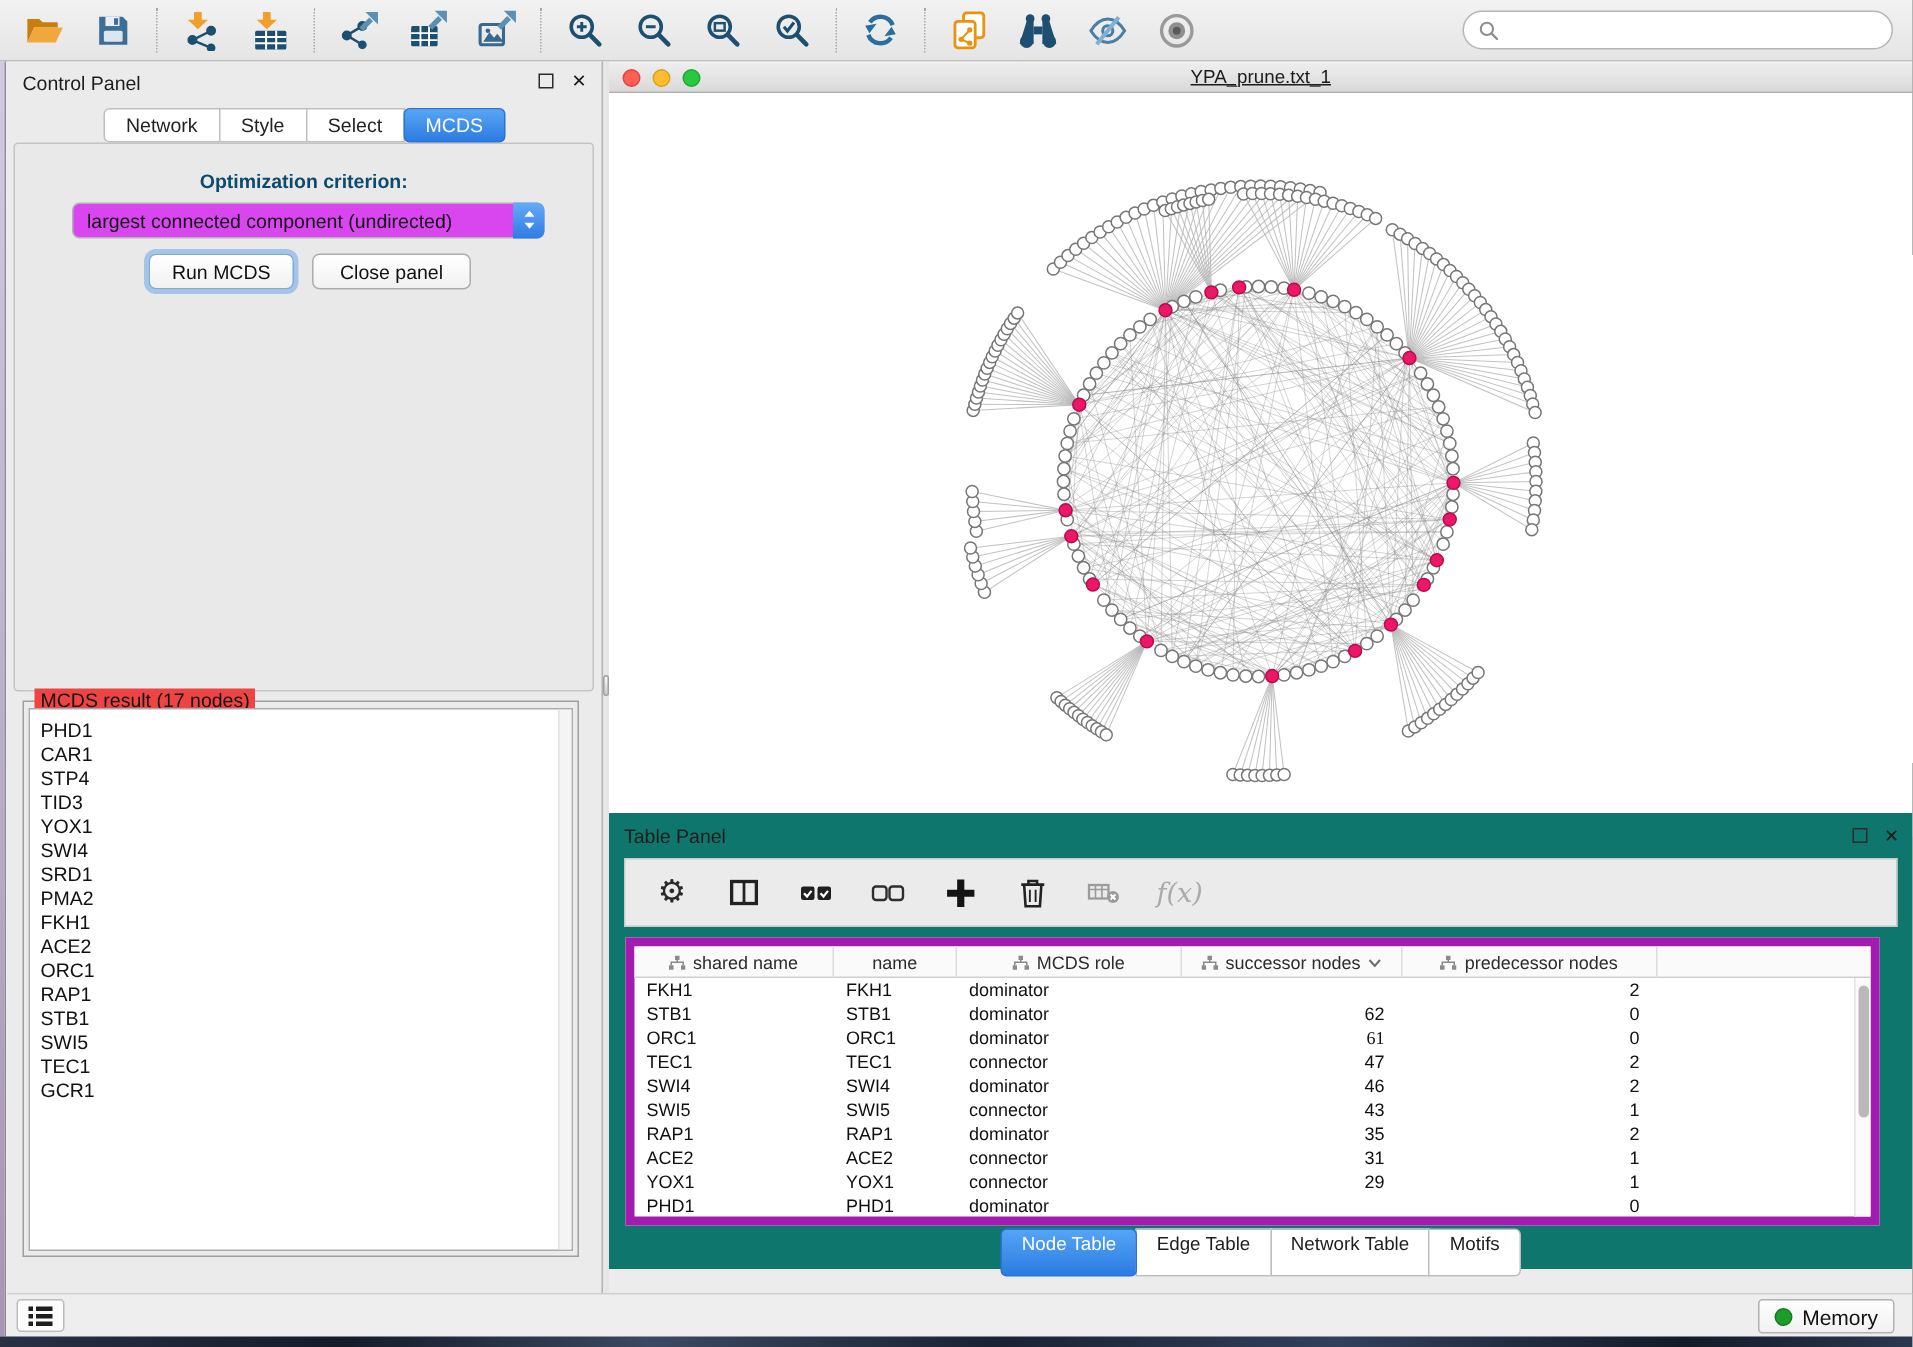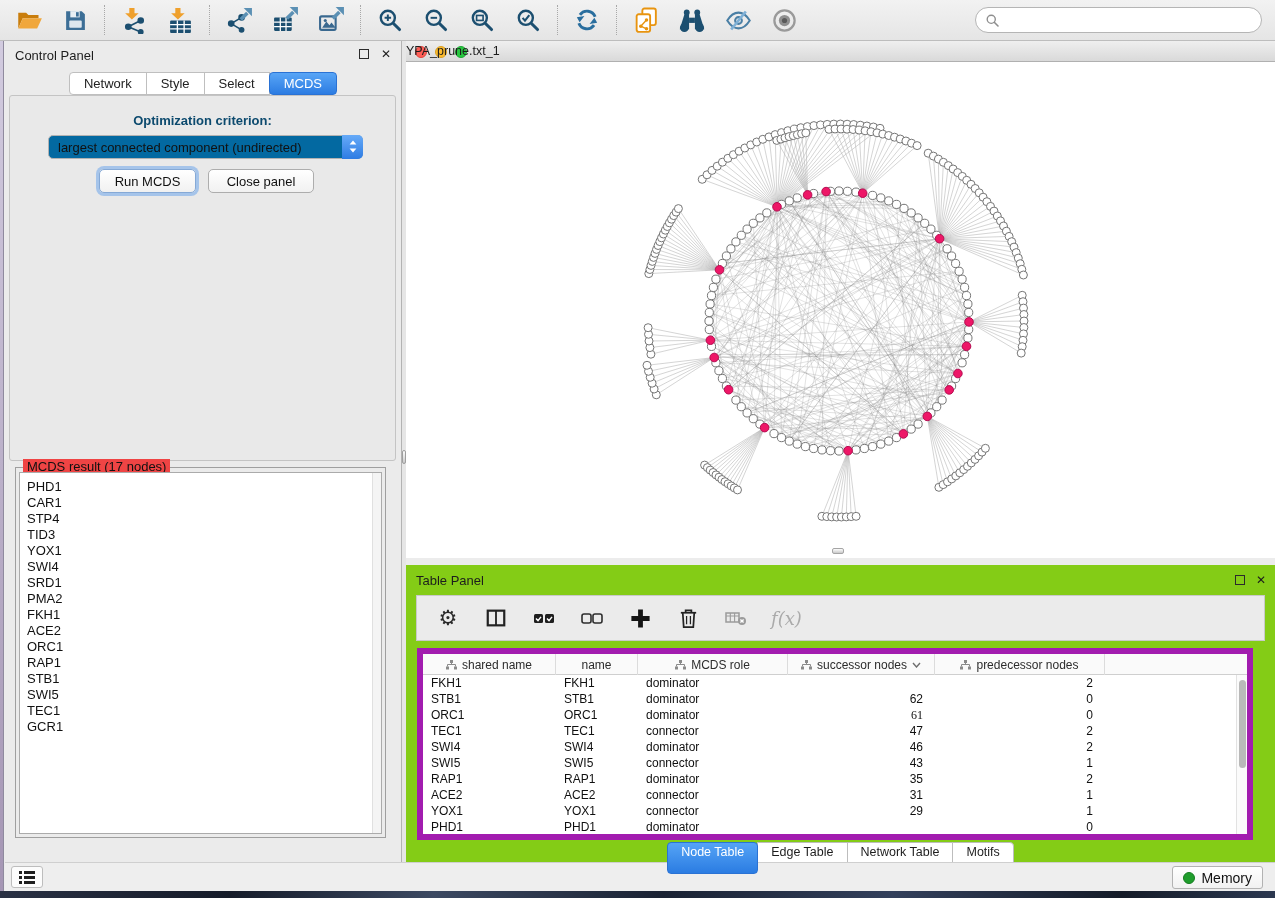--- a/index.html
+++ b/index.html
@@ -32,21 +32,21 @@
   .float-ic { position:absolute; right:32px; top:8px; width:10px; height:10px; border:1.5px solid #2b2b2b; }
   .close-ic { position:absolute; right:10px; top:6px; font-size:12px; font-weight:bold; color:#1c1c1c; }
   .cp-tabs { position:absolute; left:0; top:31px; width:100%; display:flex; justify-content:center; }
   .cp-tab { height:23px; padding:0 14px; font-size:13px; line-height:22px; color:#222;
     background:#fff; border:1px solid #bfbfbf; margin-left:-1px; }
   .cp-tab:first-child { border-radius:4px 0 0 4px; margin-left:0; }
   .cp-tab.active { background:linear-gradient(#58a5f6,#2c7ce2); color:#fff; border-color:#2a72d4; border-radius:4px; position:relative; z-index:2; }
   .cp-content { position:absolute; left:4px; top:54px; width:387px; height:366px;
     background:#e9e9e9; border:1px solid #c4c4c4; border-radius:3px; }
   .crit-label { position:absolute; left:0; top:17px; width:100%; text-align:center; font-size:13px; color:#0c4a6e;font-weight:bold; }
-  .dropdown { position:absolute; left:38px; top:39px; width:315px; height:24px; background:#0369a1;
+  .dropdown { position:absolute; left:38px; top:39px; width:315px; height:24px; background:#d946ef;
     border:1px solid #b2b2b2; border-radius:5px; display:flex; align-items:center; }
   .dropdown .dd-text { flex:1; font-size:13px; color:#111; padding-left:9px; white-space:nowrap; }
   .dd-cap { width:21px; height:24px; margin:-1px -1px 0 0; border-radius:0 5px 5px 0;
     background:linear-gradient(#66aaf8,#2e7ce3); display:flex; align-items:center; justify-content:center; }
   .btn { position:absolute; top:73px; height:24px; background:linear-gradient(#ffffff,#f1f1f1);
     border:1px solid #adadad; border-radius:5px; font-size:13px; color:#111; font-family:inherit; }
   .btn.run { left:89px; width:97px; border-color:#85a9d6; box-shadow:0 0 0 3px rgba(110,165,235,.55); }
   .btn.closep { left:198px; width:106px; }
   .groupbox { position:absolute; left:10px; top:426px; width:371px; height:371px; border:1px solid #9f9f9f; }
   .groupbox .legend { position:absolute; left:7px; top:-9px; background:#ef4444; padding:0 4px; font-size:13px; color:#111; }
@@ -62,31 +62,31 @@
     background:linear-gradient(#fdfdfd,#c9c9c9); border:1px solid #9e9e9e; border-radius:2px; }
 
   
   .network-window { position:absolute; left:406px; top:41px; width:869px; height:517px; }
   .nw-titlebar { position:absolute; left:0; top:0; width:100%; height:21px;
     background:linear-gradient(#efefef,#d9d9d9); border-bottom:1px solid #b0b0b0; }
   .tl { position:absolute; top:5px; width:12px; height:12px; border-radius:50%; }
   .tl.red { left:9px; background:#ff5f57; border:1px solid #e0443e; }
   .tl.yellow { left:29px; background:#febc2e; border:1px solid #d9a022; }
   .tl.green { left:49px; background:#28c840; border:1px solid #1da833; }
-  .nw-title { position:absolute; left:0; top:3px; width:100%; text-align:left; font-size:12.5px; color:#1c1c1c; }
+  .nw-title { position:absolute; left:0; top:3px; width:100%; text-align:center; font-size:12.5px; color:#1c1c1c;text-decoration:underline; }
   .nw-canvas { position:absolute; left:0; top:21px; width:869px; height:496px; background:#fff; }
   #net-svg .e1 line { stroke:#828282; stroke-width:.6; opacity:.38; }
   #net-svg .e2 line { stroke:#b3b3b3; stroke-width:.7; opacity:.8; }
   #net-svg circle.n { fill:#fff; stroke:#767676; stroke-width:1; }
   #net-svg circle.h { fill:#ee1767; stroke:#b50c51; stroke-width:1; }
   .h-knob { position:absolute; left:426px; bottom:4px; width:12px; height:6px;
     background:linear-gradient(#fdfdfd,#c9c9c9); border:1px solid #a5a5a5; border-radius:2px; }
 
   
-  .table-panel { position:absolute; left:406px; top:565px; width:869px; height:304px; background:#84cc16; }
+  .table-panel { position:absolute; left:406px; top:542px; width:869px; height:304px; background:#0f766e; }
   .tp-header { position:absolute; left:0; top:0; width:100%; height:28px; }
   .tp-header .title { position:absolute; left:10px; top:8px; font-size:13px; color:#1d1d1d; }
   .tp-header .float-ic { right:30px; top:10px; }
   .tp-header .close-ic { right:9px; top:8px; }
   .tp-toolbar { position:absolute; left:10px; top:30px; width:849px; height:46px; background:#ebebeb;
     border:1px solid #c9c9c9; display:flex; align-items:center; gap:22px; padding-left:18px; }
   .tp-toolbar .tbtn { width:26px; height:26px; }
   .gear-ic { font-size:21px; color:#2a2a2a; line-height:22px; }
   .fx { font-family:"DejaVu Serif", serif; font-style:italic; font-size:18px; color:#aaaaaa; }
   .tp-table { position:absolute; left:11px; top:83px; width:836px; height:192px; background:#fff; border:6px solid #a21caf; }

